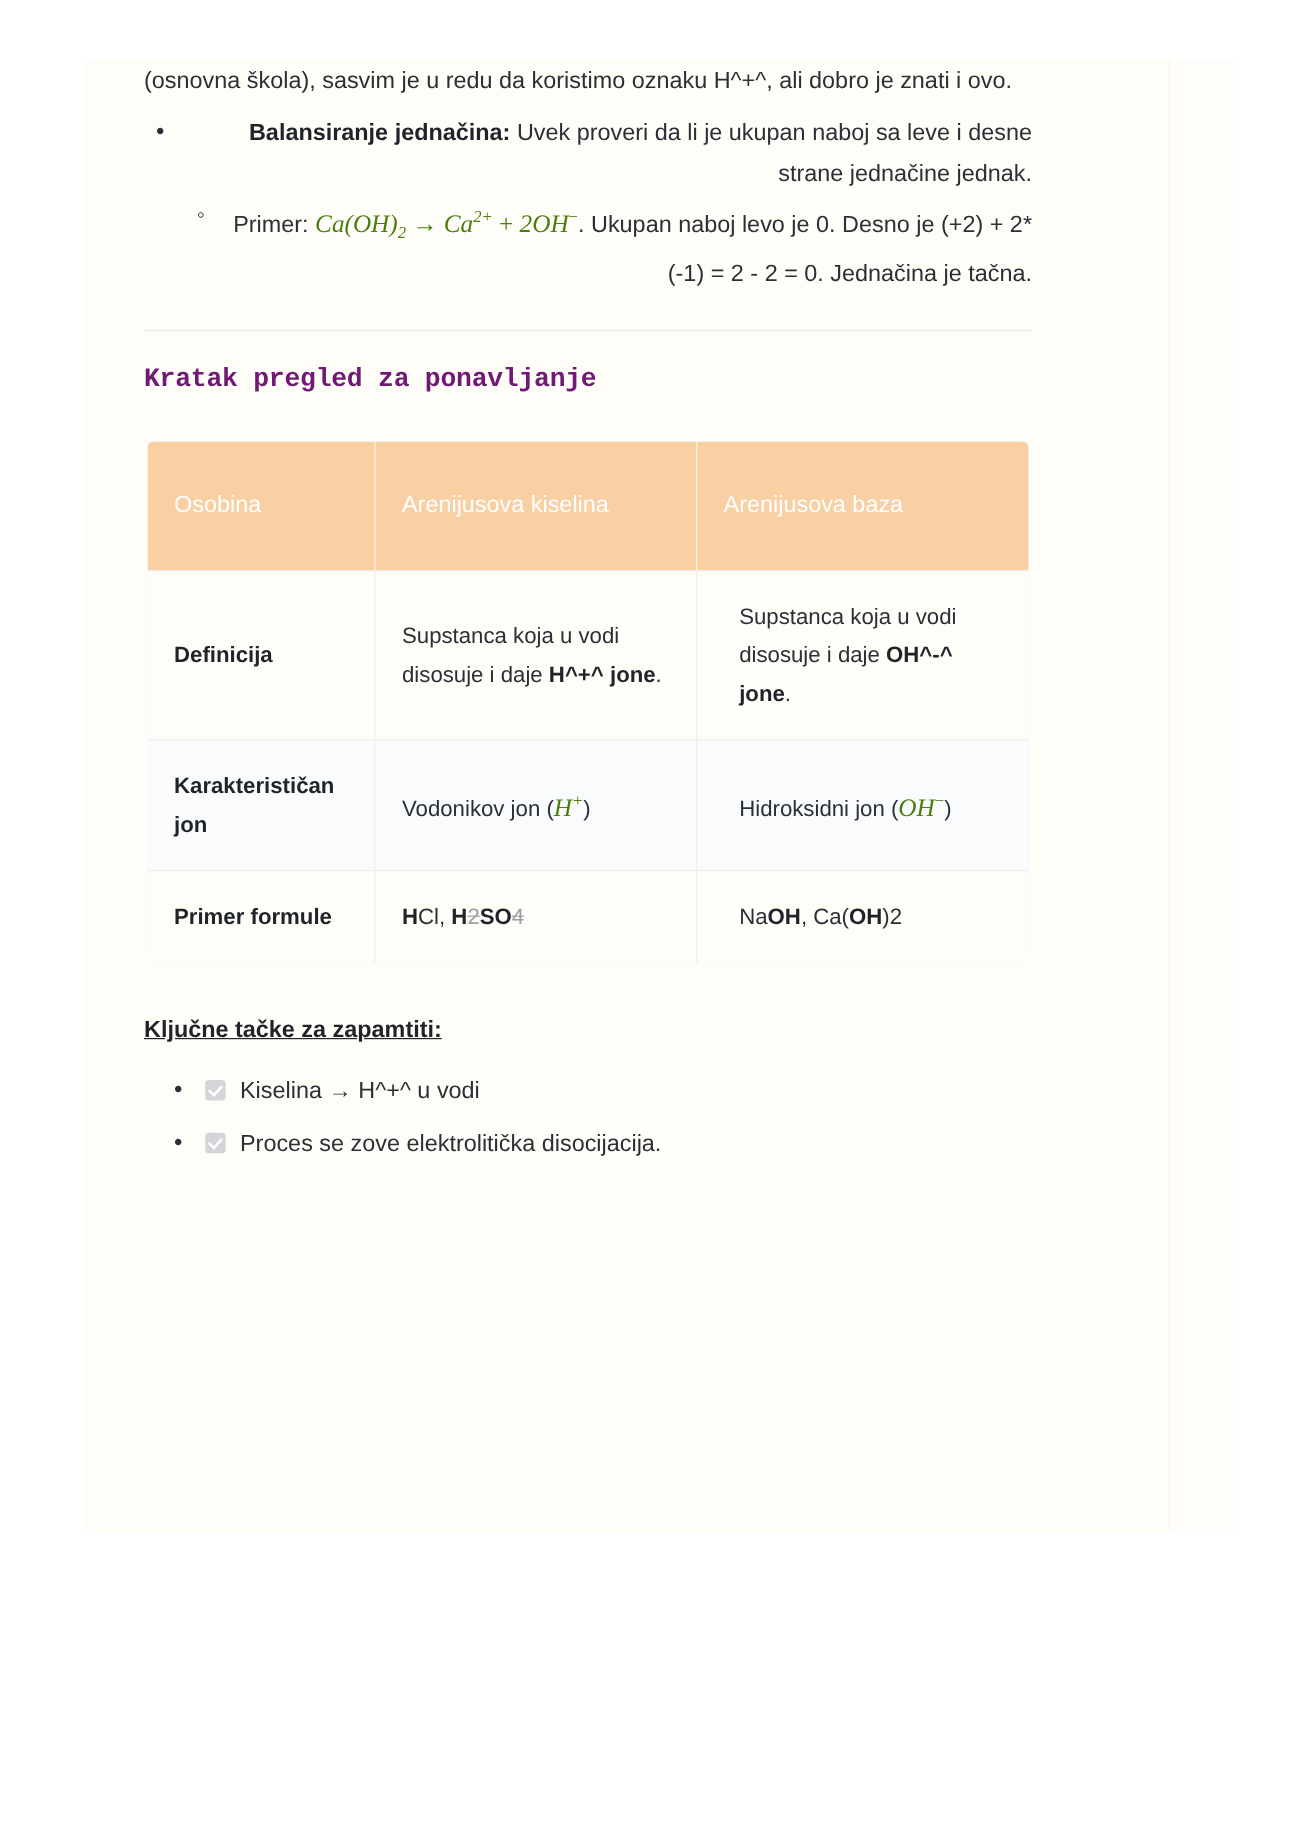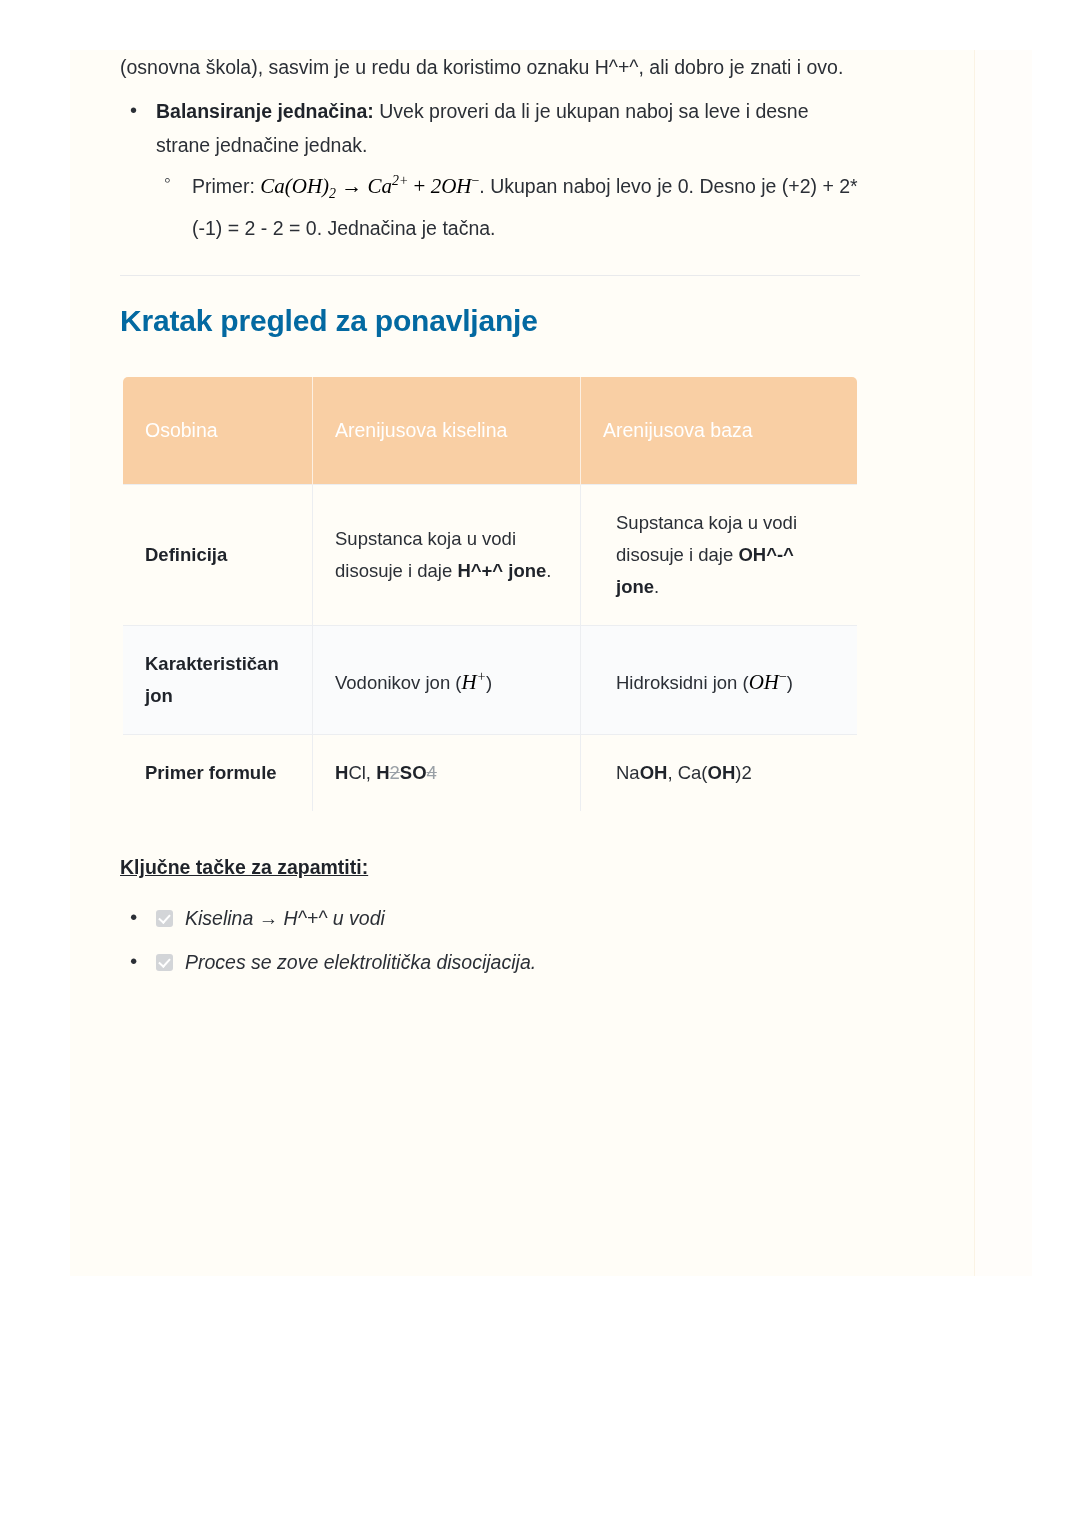--- a/index.html
+++ b/index.html
@@ -49,20 +49,21 @@
     font-size: 19.5px;
     line-height: 34px;
     color: #2b2f36;
     margin: 0 0 10px 0;
   }
 
   ul.bullets {
     list-style: none;
     margin: 6px 0 0 0;
     padding: 0;
+    text-align: right;
   }
   ul.bullets > li {
     position: relative;
     padding-left: 36px;
     font-size: 19.5px;
     line-height: 34px;
     color: #2b2f36;
     margin-bottom: 2px;
   }
   ul.bullets > li::before {
@@ -95,44 +96,45 @@
     color: #2b2f36;
   }
 
   b, .b { font-weight: bold; color: #1f232a; }
 
   
   .math {
     font-family: "Liberation Serif", serif;
     font-style: italic;
     font-size: 21px;
-    color: #000000;
+    color: #4d7c0f;
     white-space: nowrap;
   }
   .math sub, .math sup {
     font-size: 0.66em;
     font-style: italic;
   }
   .math .op { font-style: normal; }
 
   
   .divider {
     height: 1px;
     background: #e9eaec;
     margin: 30px 0 28px 0;
     width: 740px;
   }
 
   
   .section-heading {
-    font-size: 30px;
+    font-size: 22px;
     font-weight: bold;
-    color: #0369a1;
+    color: #701a75;
     margin: 0 0 38px 0;
     letter-spacing: -0.2px;
+    font-family: Liberation Mono, monospace;
   }
 
   
   table.summary {
     border-collapse: collapse;
     width: 735px;
     margin: 0 0 0 2px;
     table-layout: fixed;
     border: 1px solid #eceef1;
     border-radius: 6px;
@@ -182,23 +184,22 @@
   .keypoints-title {
     font-size: 19.5px;
     font-weight: bold;
     color: #1f232a;
     margin: 44px 0 22px 0;
     text-decoration: underline;
   }
 
   ul.checklist {
     list-style: none;
-    margin: 0;
+    margin: 15px;
     padding: 0;
-    font-style: italic;
   }
   ul.checklist > li {
     position: relative;
     padding-left: 36px;
     font-size: 19.5px;
     line-height: 34px;
     color: #2b2f36;
     margin-bottom: 10px;
   }
   ul.checklist > li::before {

